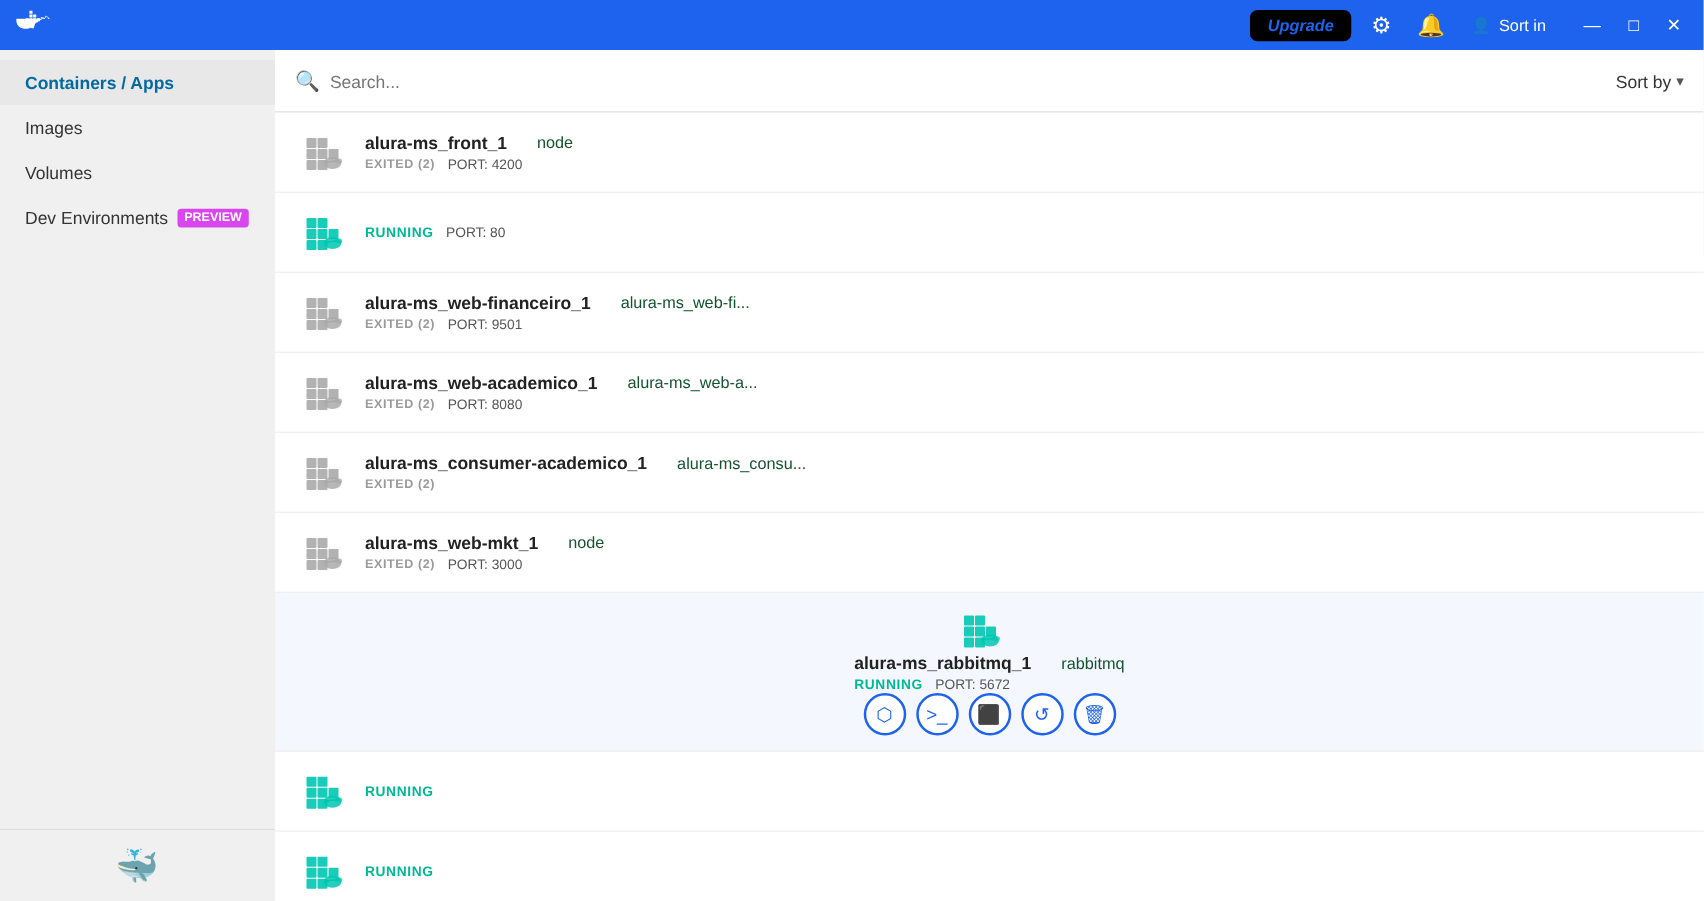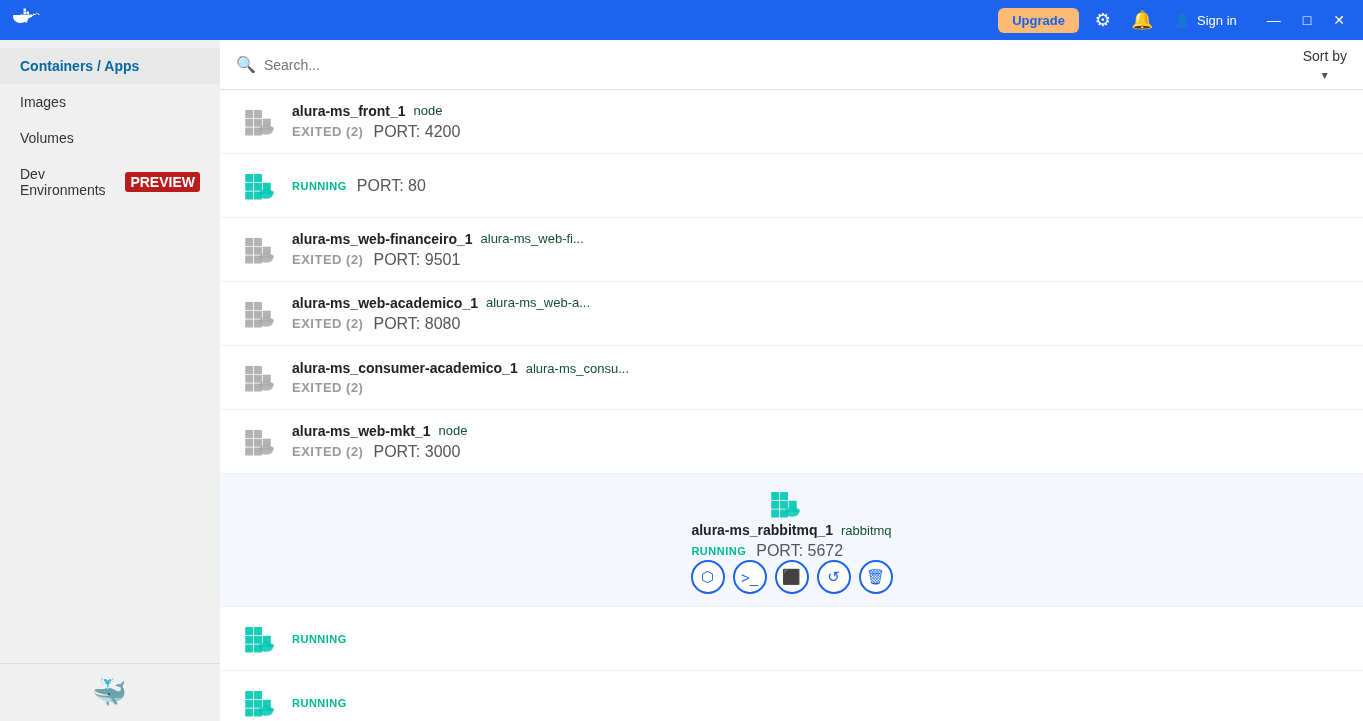--- a/index.html
+++ b/index.html
@@ -13,28 +13,29 @@
       align-items: center;
       justify-content: space-between;
       padding: 0 12px;
       flex-shrink: 0;
     }
     .titlebar-left { display: flex; align-items: center; gap: 10px; }
     .docker-logo { display: flex; align-items: center; gap: 8px; }
     .docker-whale { color: white; font-size: 22px; }
     .titlebar-right { display: flex; align-items: center; gap: 8px; }
     .btn-upgrade {
-      background: #fdba74;
+      background: #000000;
       color: #1d63ed;
       border: none;
       border-radius: 6px;
       padding: 5px 14px;
       font-size: 13px;
       font-weight: 600;
       cursor: pointer;
+      font-style: italic;
     }
     .icon-btn {
       background: none;
       border: none;
       color: white;
       cursor: pointer;
       display: flex;
       align-items: center;
       justify-content: center;
       width: 32px;
@@ -75,23 +76,23 @@
       padding: 10px 20px;
       font-size: 14px;
       color: #333;
       cursor: pointer;
       display: flex;
       align-items: center;
       gap: 8px;
     }
     .sidebar-item.active { background: #e8e8e8; font-weight: 600; color: #0369a1; }
     .preview-badge {
-      background: #b91c1c;
+      background: #d946ef;
       color: white;
-      font-size: 14px;
+      font-size: 10px;
       font-weight: 700;
       padding: 2px 5px;
       border-radius: 3px;
       text-transform: uppercase;
     }
     .sidebar-footer {
       margin-top: auto;
       padding: 12px 20px;
       display: flex;
       align-items: center;
@@ -130,21 +131,20 @@
       background: transparent;
     }
     .sort-by {
       display: flex;
       align-items: center;
       gap: 4px;
       font-size: 14px;
       color: #333;
       cursor: pointer;
       white-space: nowrap;
-      flex-direction: column;
     }
     .sort-chevron { font-size: 12px; color: #555; }
 
     
     .container-list {
       flex: 1;
       overflow-y: auto;
       position: relative;
     }
     .container-item {
@@ -161,27 +161,27 @@
       width: 36px;
       height: 36px;
       margin-right: 16px;
       flex-shrink: 0;
       display: flex;
       align-items: center;
       justify-content: center;
     }
     .container-icon svg { width: 32px; height: 32px; }
     .container-info { flex: 1; }
-    .container-name-row { display: flex; align-items: center; gap: 8px; margin-bottom: 4px; }
+    .container-name-row { display: flex; align-items: center; gap: 24px; margin-bottom: 4px; }
     .container-name { font-size: 14px; font-weight: 600; color: #222; }
     .container-image { font-size: 13px; color: #14532d; }
     .container-status-row { display: flex; align-items: center; gap: 10px; }
     .status-running { font-size: 11px; font-weight: 700; color: #00b894; letter-spacing: 0.5px; }
-    .status-exited { font-size: 13px; font-weight: 700; color: #999; letter-spacing: 0.5px; }
-    .container-port { font-size: 16px; color: #555; }
+    .status-exited { font-size: 10px; font-weight: 700; color: #999; letter-spacing: 0.5px; }
+    .container-port { font-size: 11px; color: #555; }
     .container-actions {
       display: flex;
       align-items: center;
       gap: 8px;
       opacity: 0;
     }
     .container-item.hovered .container-actions { opacity: 1; }
     .action-btn {
       width: 34px;
       height: 34px;
@@ -214,21 +214,21 @@
         </svg>
       </span>
     </div>
   </div>
   <div class="titlebar-right">
     <button class="btn-upgrade">Upgrade</button>
     <button class="icon-btn">⚙</button>
     <button class="icon-btn">🔔</button>
     <div class="signin-btn">
       <span>👤</span>
-      <span>Sign in</span>
+      <span>Sort in</span>
     </div>
     <div class="window-controls">
       <button class="wc-btn">—</button>
       <button class="wc-btn">□</button>
       <button class="wc-btn">✕</button>
     </div>
   </div>
 </div>
 
 <div class="main-layout">

